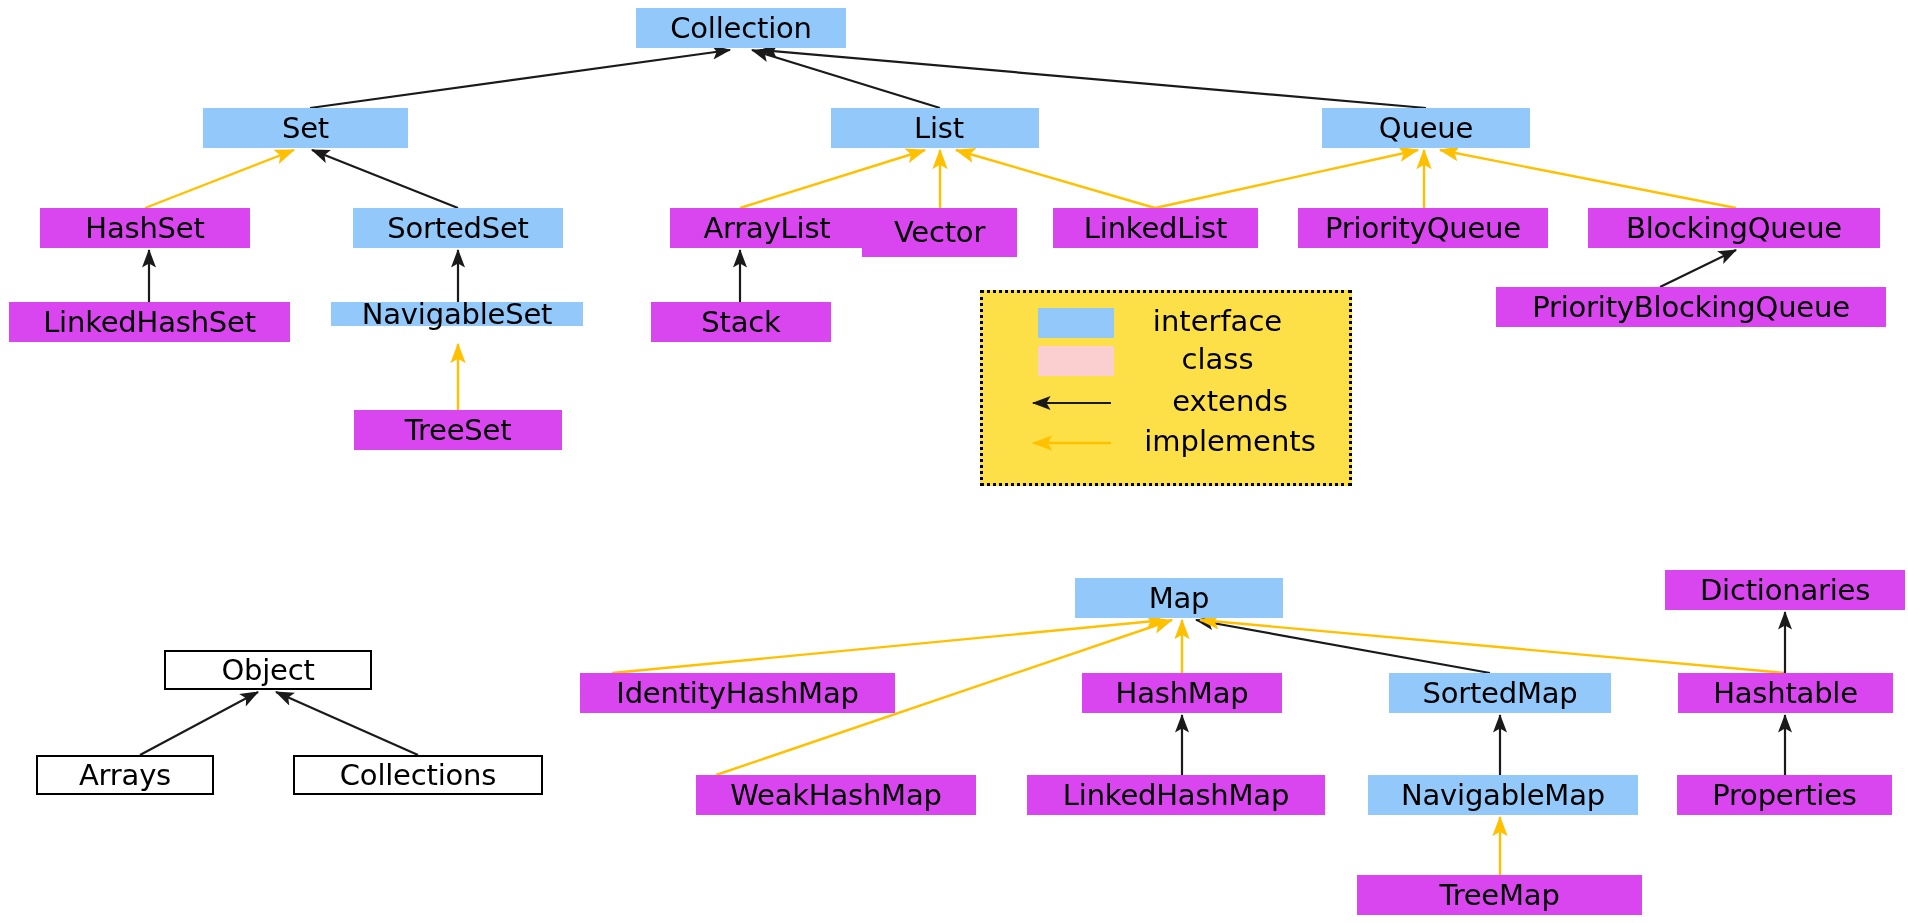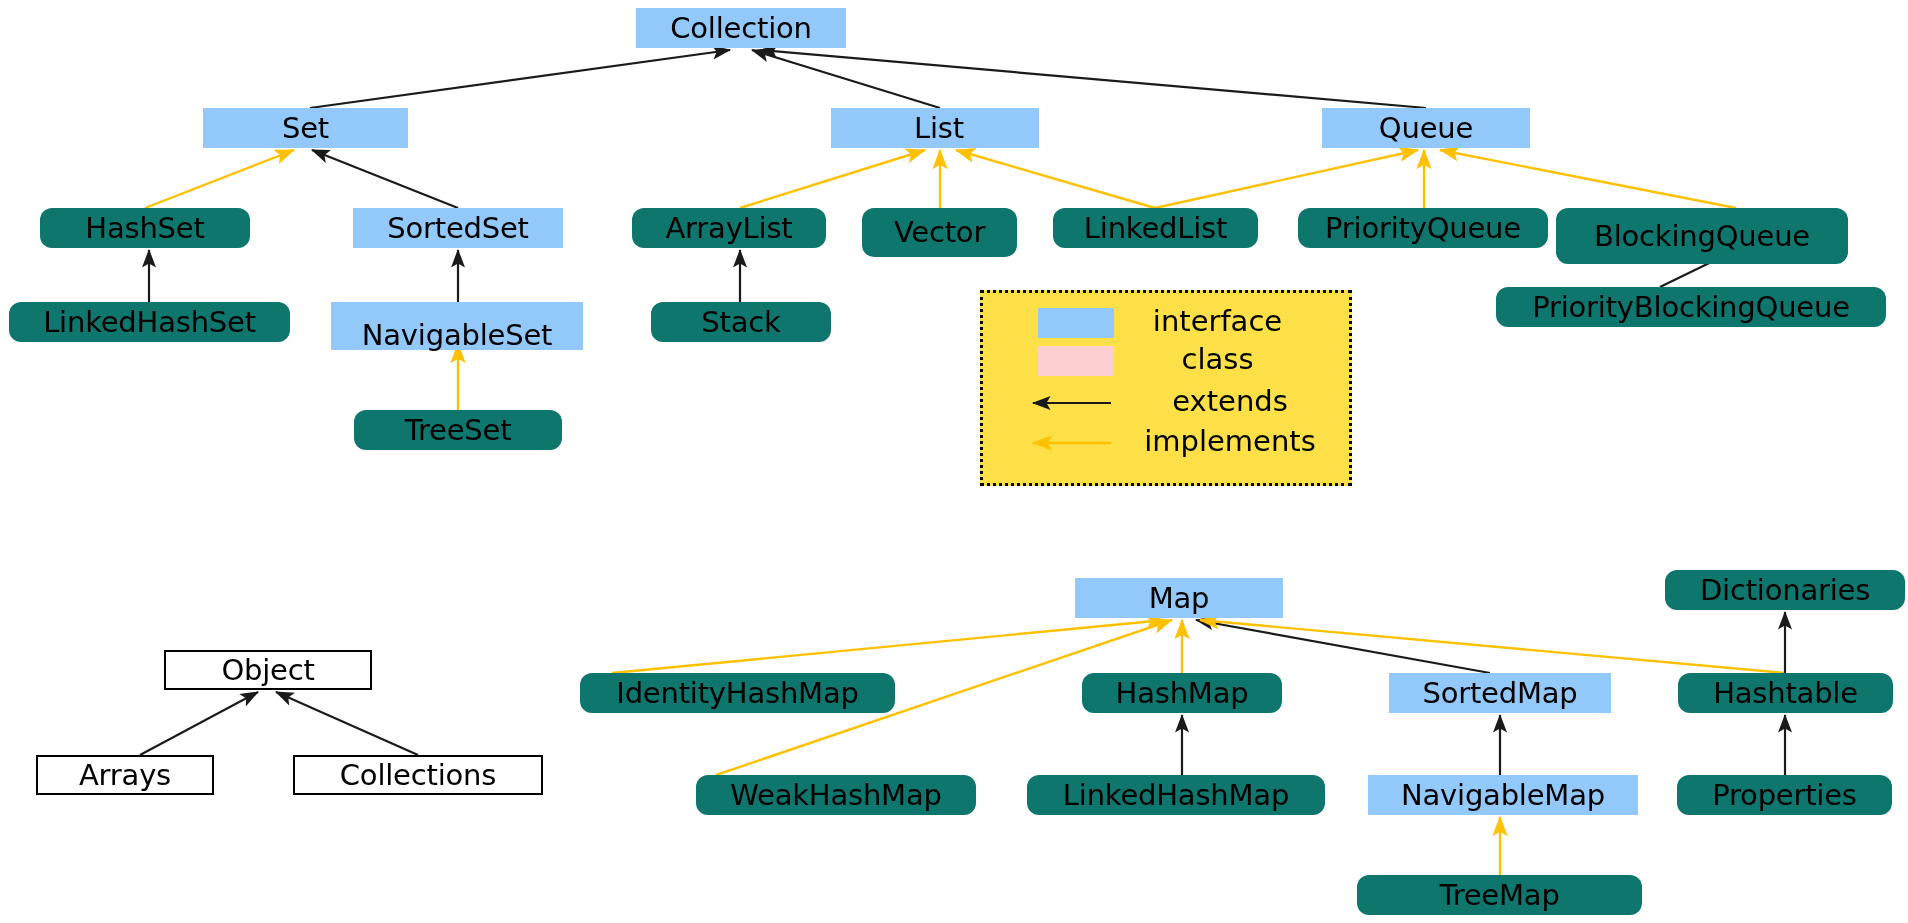--- a/index.html
+++ b/index.html
@@ -32,21 +32,21 @@
     align-items: center;
     justify-content: center;
     font-family: "DejaVu Sans", "Liberation Sans", sans-serif;
     font-size: 29px;
     line-height: 1;
     color: #000000;
     white-space: nowrap;
     letter-spacing: -0.2px;
   }
   .node.interface { background: #92C9FA; }
-  .node.klass     { background: #0f766e; border-radius: 12px; }
+  .node.klass     { background: #d946ef; }
   .node.plain     { background: #ffffff; border: 2px solid #000000; }
 
   
   #legend {
     position: absolute;
     box-sizing: border-box;
     border: 3px dotted #000000;
     background: #fde047;
   }
   .legend-row {
@@ -125,39 +125,39 @@
       </div>
       <div class="node interface" style="left: 1322px; top: 108px; width: 208px; height: 40px;">
         <span>Queue</span>
       </div>
       <div class="node klass" style="left: 40px; top: 208px; width: 210px; height: 40px;">
         <span>HashSet</span>
       </div>
       <div class="node interface" style="left: 353px; top: 208px; width: 210px; height: 40px;">
         <span>SortedSet</span>
       </div>
-      <div class="node klass" style="left: 632px; top: 208px; width: 194px; height: 40px;">
+      <div class="node klass" style="left: 670px; top: 208px; width: 194px; height: 40px;">
         <span>ArrayList</span>
       </div>
       <div class="node klass" style="left: 862px; top: 208px; width: 155px; height: 49px;">
         <span>Vector</span>
       </div>
       <div class="node klass" style="left: 1053px; top: 208px; width: 205px; height: 40px;">
         <span>LinkedList</span>
       </div>
       <div class="node klass" style="left: 1298px; top: 208px; width: 250px; height: 40px;">
         <span>PriorityQueue</span>
       </div>
-      <div class="node klass" style="left: 1556px; top: 208px; width: 292px; height: 56px;">
+      <div class="node klass" style="left: 1588px; top: 208px; width: 292px; height: 40px;">
         <span>BlockingQueue</span>
       </div>
       <div class="node klass" style="left: 9px; top: 302px; width: 281px; height: 40px;">
         <span>LinkedHashSet</span>
       </div>
-      <div class="node interface" style="left: 331px; top: 302px; width: 252px; height: 48px; align-items: flex-end;">
+      <div class="node interface" style="left: 331px; top: 302px; width: 252px; height: 24px;">
         <span>NavigableSet</span>
       </div>
       <div class="node klass" style="left: 651px; top: 302px; width: 180px; height: 40px;">
         <span>Stack</span>
       </div>
       <div class="node klass" style="left: 1496px; top: 287px; width: 390px; height: 40px;">
         <span>PriorityBlockingQueue</span>
       </div>
       <div class="node klass" style="left: 354px; top: 410px; width: 208px; height: 40px;">
         <span>TreeSet</span>

